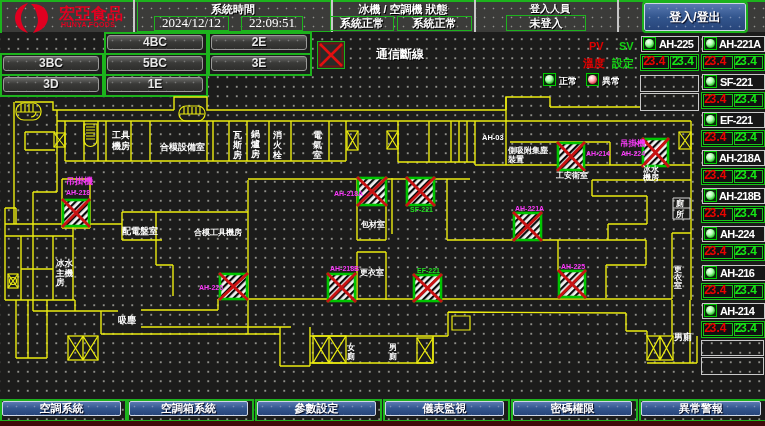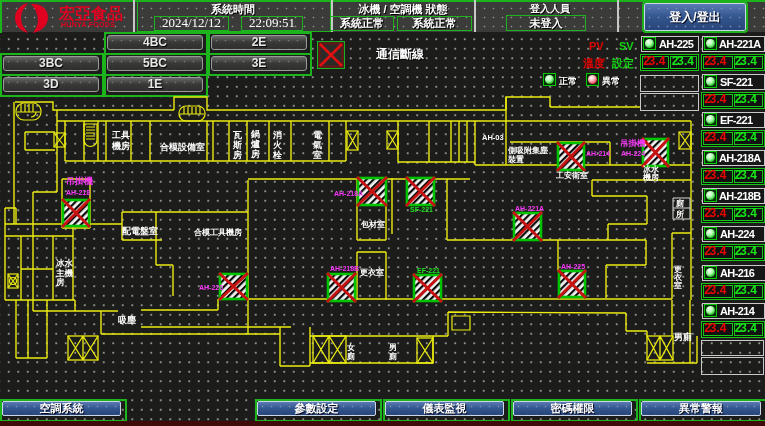--- a/index.html
+++ b/index.html
@@ -483,20 +483,23 @@
     </div>
 
 <div class="abs" style="left:701px;top:340px;width:61px;height:14px;border:1px solid #c8c8c8;"></div>
 
 <div class="abs" style="left:701px;top:357px;width:61px;height:16px;border:1px solid #c8c8c8;"></div>
 
 <div class="abs gframe" style="left:0;top:399px;width:123px;height:19px;">
       <div class="bluebtn" style="width:117px;height:13px;font-size:11px;line-height:13px;">空調系統</div>
     </div>
 
+<div class="abs gframe" style="left:127px;top:399px;width:123px;height:19px;">
+      <div class="bluebtn" style="width:117px;height:13px;font-size:11px;line-height:13px;">空調箱系統</div>
+    </div>
 
 <div class="abs gframe" style="left:383px;top:399px;width:123px;height:19px;">
       <div class="bluebtn" style="width:117px;height:13px;font-size:11px;line-height:13px;">儀表監視</div>
     </div>
 
 <div class="abs gframe" style="left:255px;top:399px;width:123px;height:19px;">
       <div class="bluebtn" style="width:117px;height:13px;font-size:11px;line-height:13px;">參數設定</div>
     </div>
 
 <div class="abs gframe" style="left:511px;top:399px;width:123px;height:19px;">

